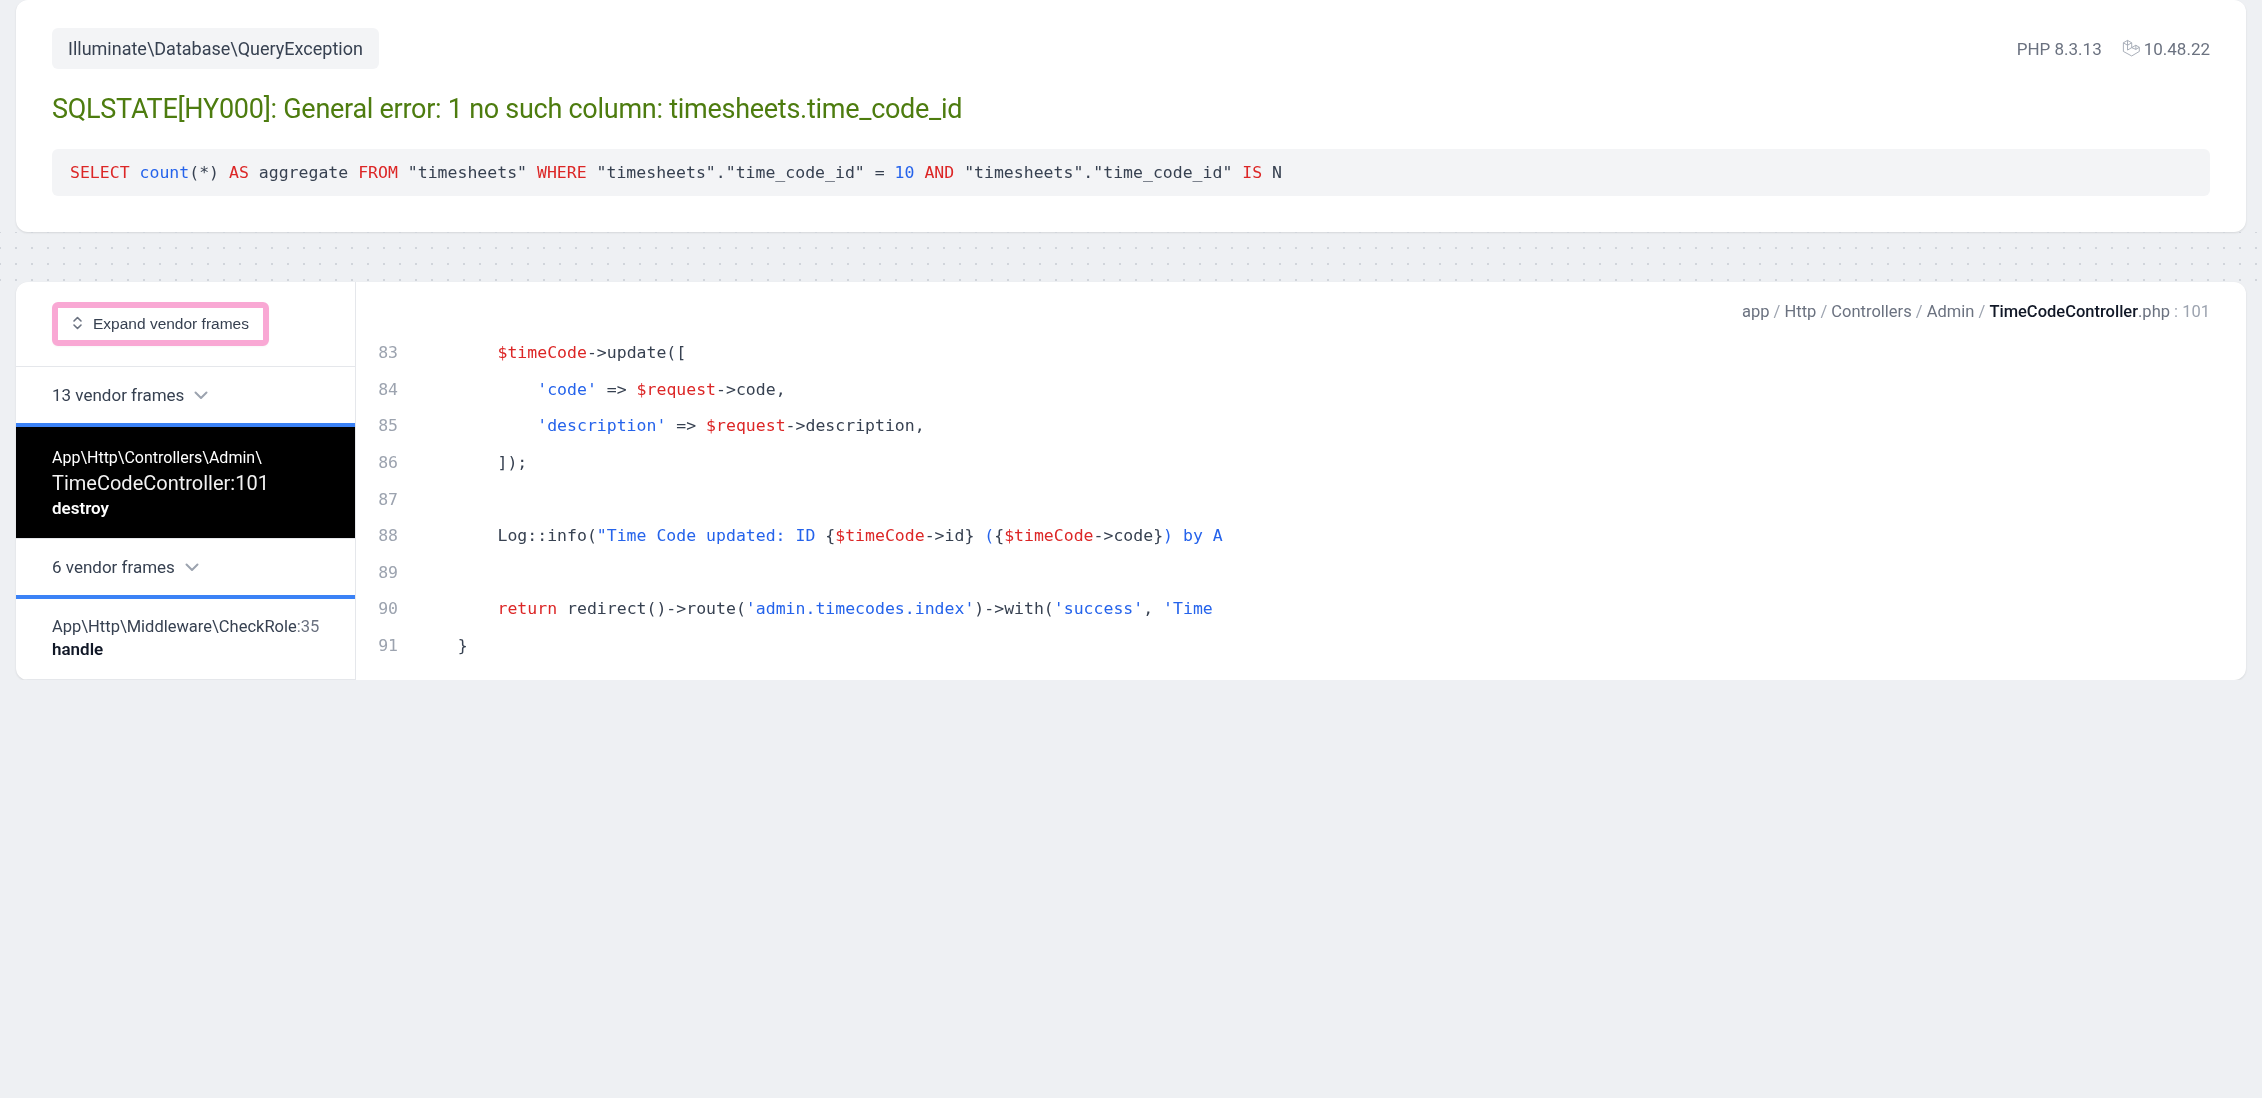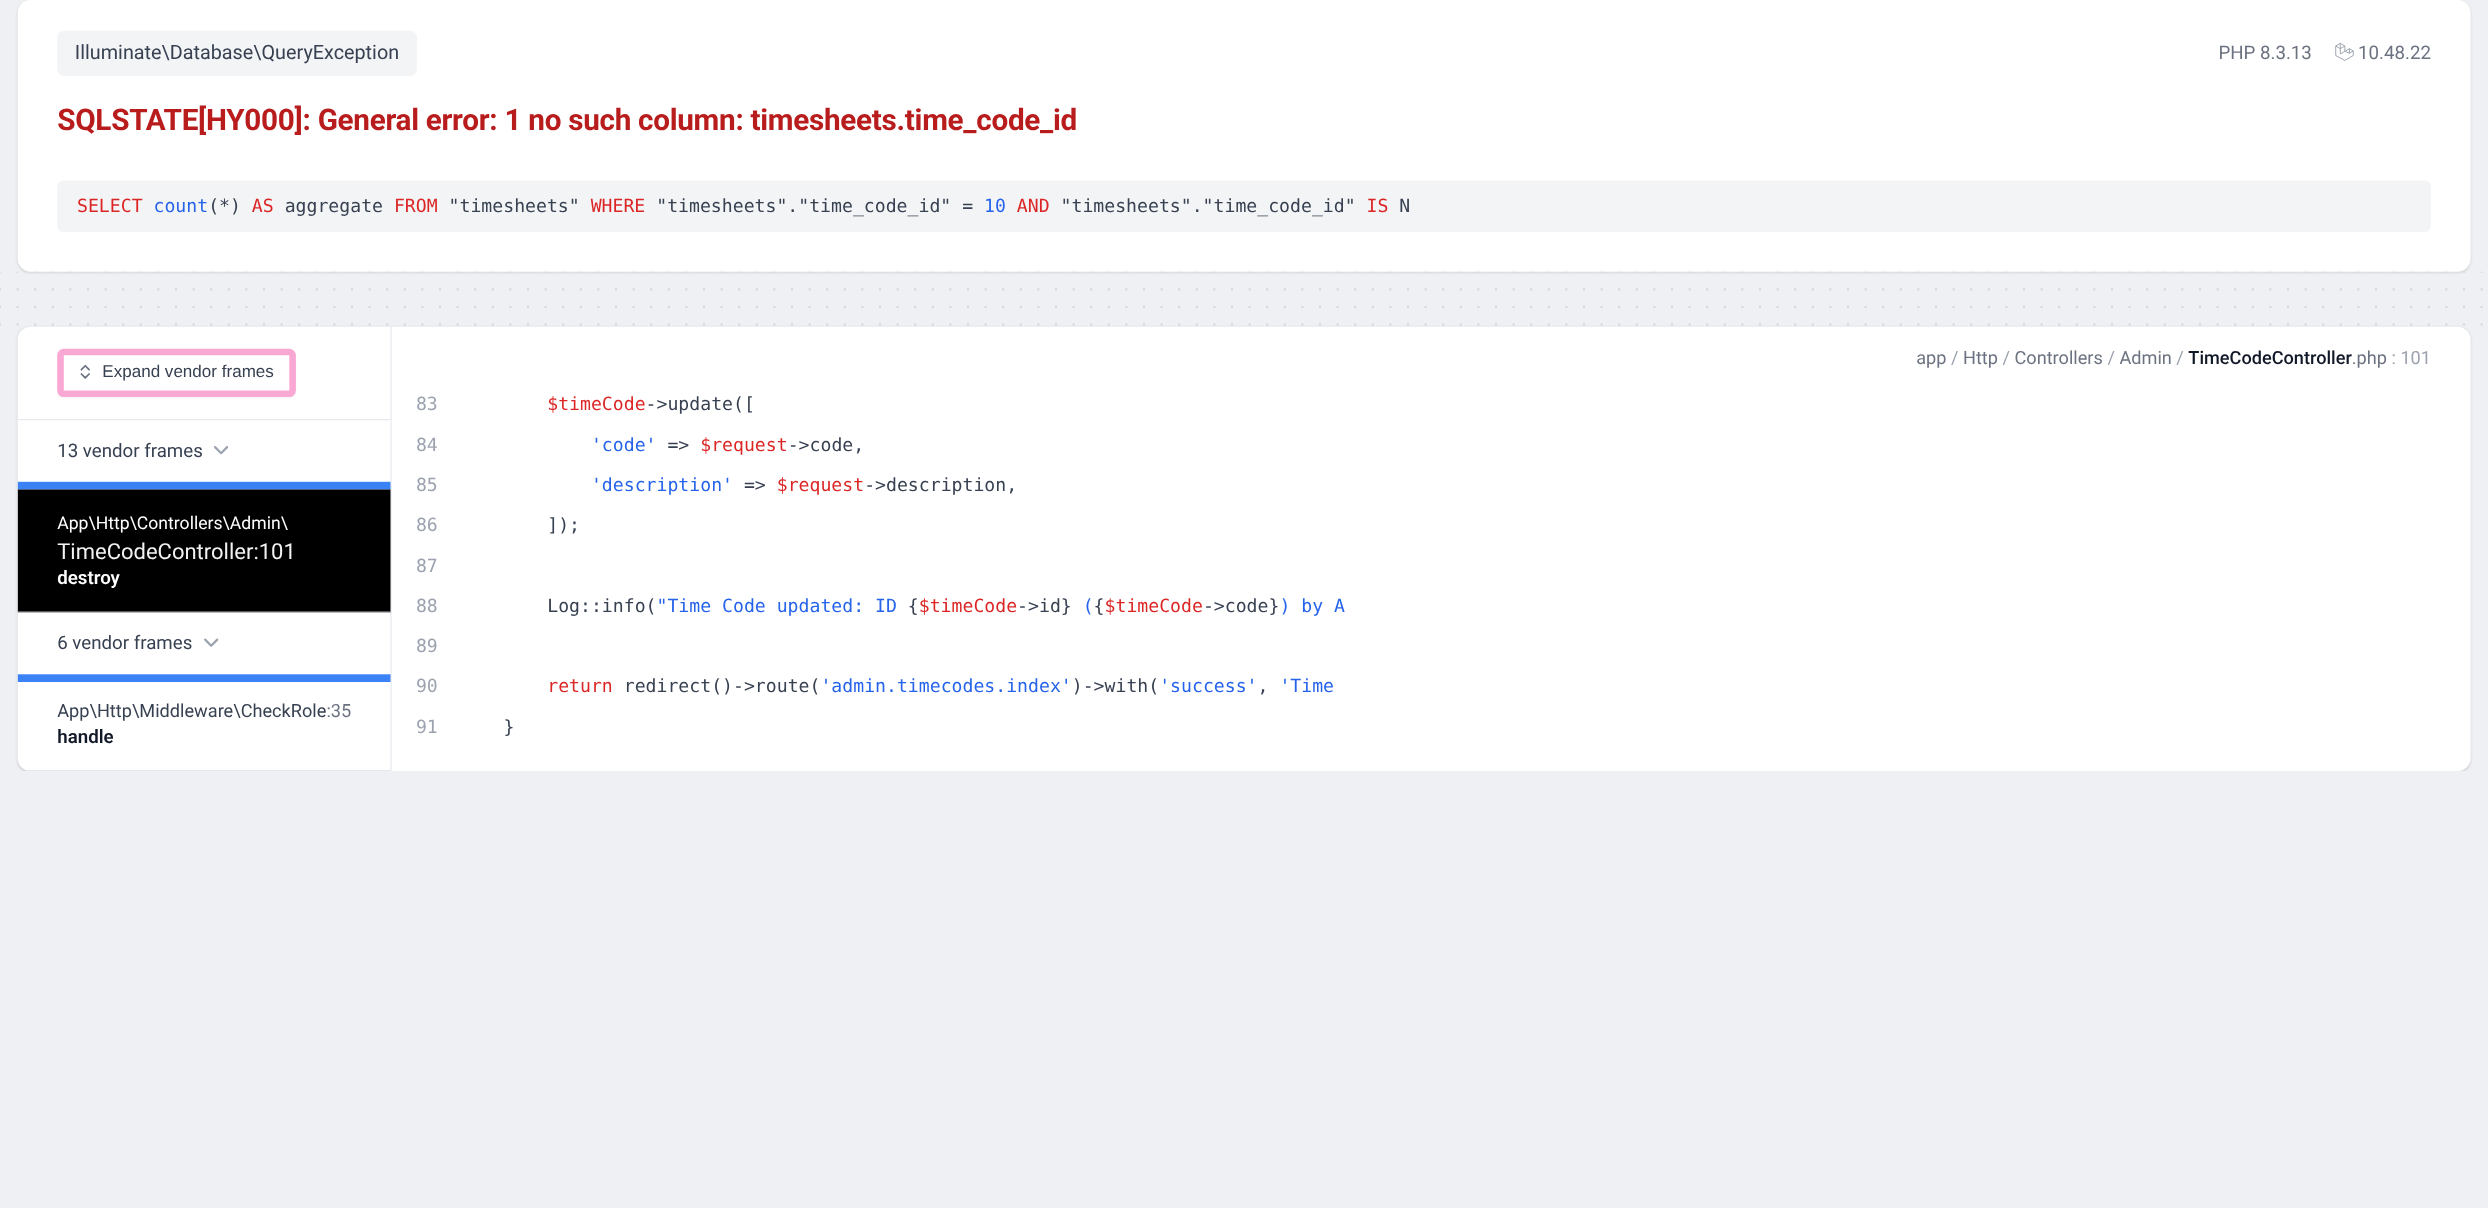--- a/index.html
+++ b/index.html
@@ -52,23 +52,23 @@
     }
     .laravel-icon {
       width: 18px;
       height: 18px;
       display: inline-block;
       vertical-align: -2px;
       margin-right: 4px;
     }
     .error-title {
       font-size: 27px;
-      font-weight: 700;
-      color: #b91c1c;
-      margin-bottom: 39px;
+      font-weight: 400;
+      color: #4d7c0f;
+      margin-bottom: 24px;
       letter-spacing: -0.01em;
     }
     .sql-block {
       background: #f3f4f6;
       padding: 14px 18px;
       border-radius: 6px;
       font-family: ui-monospace, SFMono-Regular, "SF Mono", Menlo, Consolas, monospace;
       font-size: 16.5px;
       white-space: nowrap;
       overflow: hidden;
@@ -110,21 +110,21 @@
       cursor: pointer;
       box-shadow: 0 1px 2px rgba(0,0,0,0.03);
     }
     .expand-icon {
       font-size: 12px;
       color: #6b7280;
       line-height: 1;
     }
     .frame-group {
       padding: 18px 36px;
-      border-bottom: 7px solid #3b82f6;
+      border-bottom: 4px solid #3b82f6;
       font-size: 17px;
       color: #374151;
       cursor: pointer;
       display: flex;
       align-items: center;
       gap: 10px;
     }
     .chev {
       font-size: 14px;
       color: #9ca3af;

